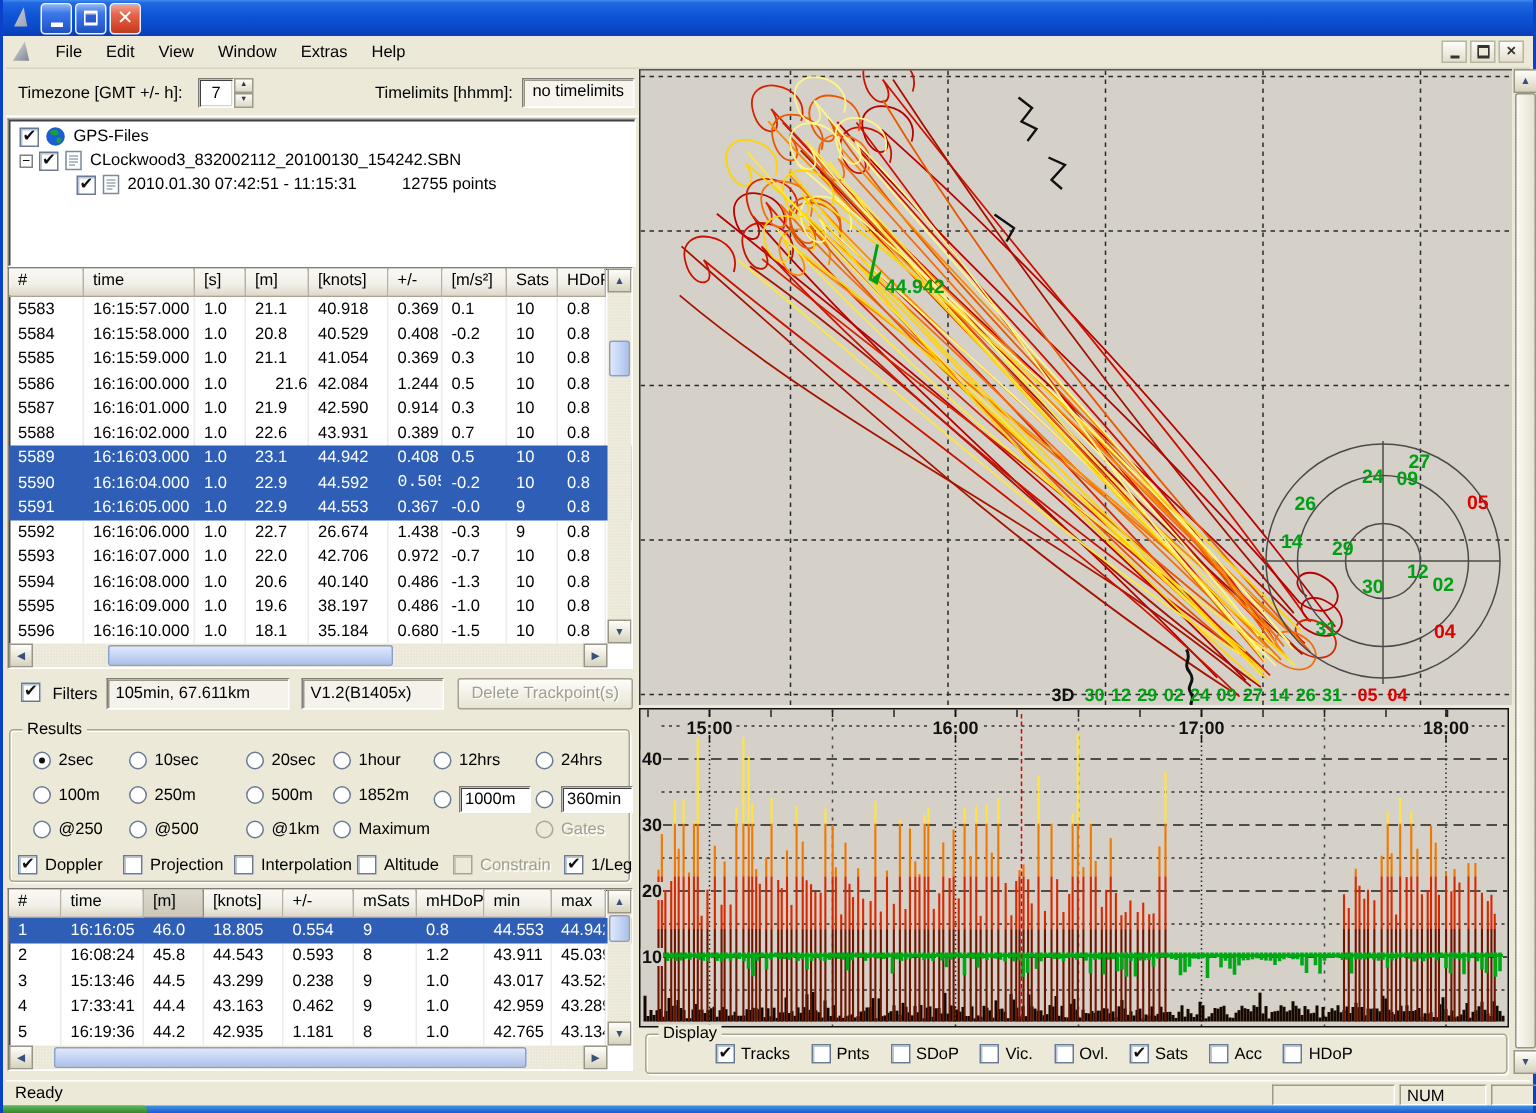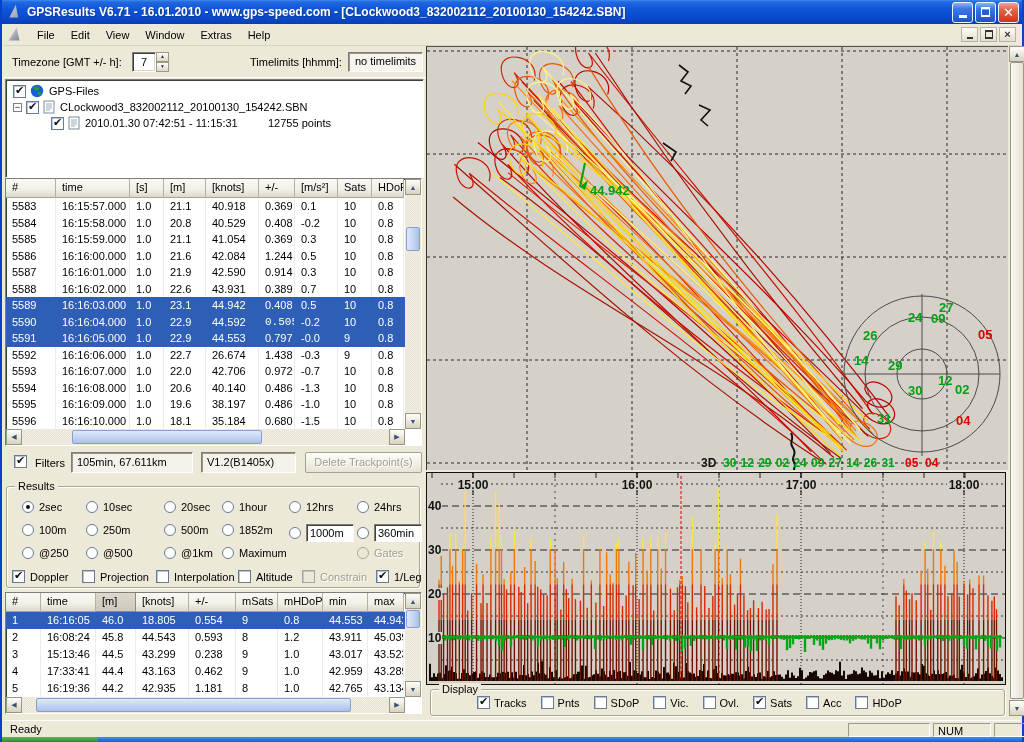--- a/index.html
+++ b/index.html
@@ -105,21 +105,20 @@
 
   svg text { font-family:"Liberation Sans","DejaVu Sans",sans-serif; }
 </style>
 </head>
 <body>
 
 <div class="win">
 
   <div class="titlebar">
     <div class="app-icon16"></div>
-    <div class="title-text">GPSResults V6.71 - 16.01.2010 - www.gps-speed.com - [CLockwood3_832002112_20100130_154242.SBN]</div>
     <div class="tbtns">
       <div class="tbtn">
           <span class="glyph-min"></span>
         </div>
       <div class="tbtn">
           <span class="glyph-restore"></span>
         </div>
       <div class="tbtn close">
           <span class="glyph-x">✕</span>
         </div>
@@ -234,21 +233,21 @@
           <div class="td" style="width: 53px; flex: 0 0 auto;">41.054</div>
           <div class="td" style="width: 36px; flex: 0 0 auto;">0.369</div>
           <div class="td" style="width: 43px; flex: 0 0 auto;">0.3</div>
           <div class="td" style="width: 34px; flex: 0 0 auto;">10</div>
           <div class="td" style="width: 32px; flex: 0 0 auto;">0.8</div>
         </div>
         <div class="trr" style="height: 16.5px; line-height: 16.5px;">
           <div class="td" style="width: 50px; flex: 0 0 auto;">5586</div>
           <div class="td" style="width: 74px; flex: 0 0 auto;">16:16:00.000</div>
           <div class="td" style="width: 34px; flex: 0 0 auto;">1.0</div>
-          <div class="td" style="width: 42px; flex: 0 0 auto;">21.6</div>
+          <div class="td" style="width: 42px; flex: 0 0 auto; text-align: right;">21.6</div>
           <div class="td" style="width: 53px; flex: 0 0 auto;">42.084</div>
           <div class="td" style="width: 36px; flex: 0 0 auto;">1.244</div>
           <div class="td" style="width: 43px; flex: 0 0 auto;">0.5</div>
           <div class="td" style="width: 34px; flex: 0 0 auto;">10</div>
           <div class="td" style="width: 32px; flex: 0 0 auto;">0.8</div>
         </div>
         <div class="trr" style="height: 16.5px; line-height: 16.5px;">
           <div class="td" style="width: 50px; flex: 0 0 auto;">5587</div>
           <div class="td" style="width: 74px; flex: 0 0 auto;">16:16:01.000</div>
           <div class="td" style="width: 34px; flex: 0 0 auto;">1.0</div>
@@ -291,21 +290,21 @@
           <div class="td" style="width: 43px; flex: 0 0 auto;">-0.2</div>
           <div class="td" style="width: 34px; flex: 0 0 auto;">10</div>
           <div class="td" style="width: 32px; flex: 0 0 auto;">0.8</div>
         </div>
         <div class="trr sel" style="height: 16.5px; line-height: 16.5px;">
           <div class="td" style="width: 50px; flex: 0 0 auto;">5591</div>
           <div class="td" style="width: 74px; flex: 0 0 auto;">16:16:05.000</div>
           <div class="td" style="width: 34px; flex: 0 0 auto;">1.0</div>
           <div class="td" style="width: 42px; flex: 0 0 auto;">22.9</div>
           <div class="td" style="width: 53px; flex: 0 0 auto;">44.553</div>
-          <div class="td" style="width: 36px; flex: 0 0 auto;">0.797</div>
+          <div class="td" style="width: 36px; flex: 0 0 auto;">0.367</div>
           <div class="td" style="width: 43px; flex: 0 0 auto;">-0.0</div>
           <div class="td" style="width: 34px; flex: 0 0 auto;">9</div>
           <div class="td" style="width: 32px; flex: 0 0 auto;">0.8</div>
         </div>
         <div class="trr" style="height: 16.5px; line-height: 16.5px;">
           <div class="td" style="width: 50px; flex: 0 0 auto;">5592</div>
           <div class="td" style="width: 74px; flex: 0 0 auto;">16:16:06.000</div>
           <div class="td" style="width: 34px; flex: 0 0 auto;">1.0</div>
           <div class="td" style="width: 42px; flex: 0 0 auto;">22.7</div>
           <div class="td" style="width: 53px; flex: 0 0 auto;">26.674</div>

